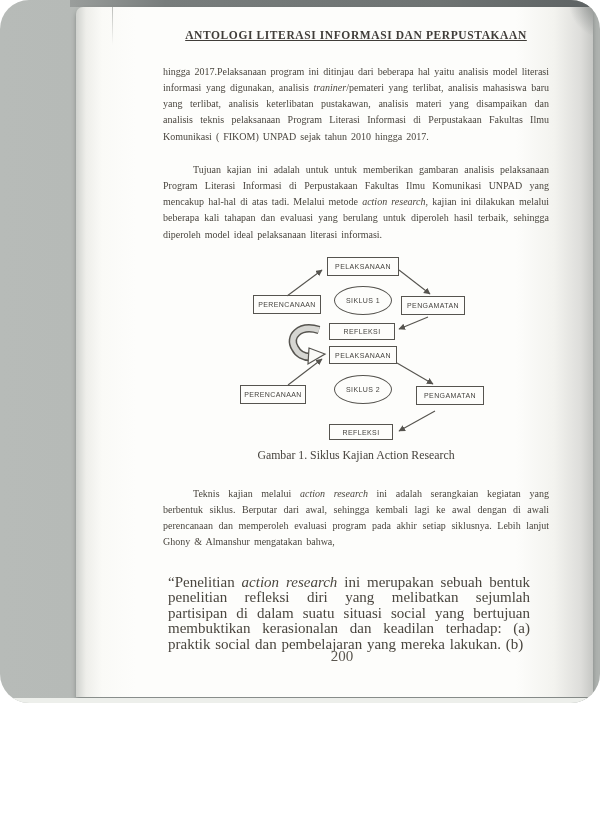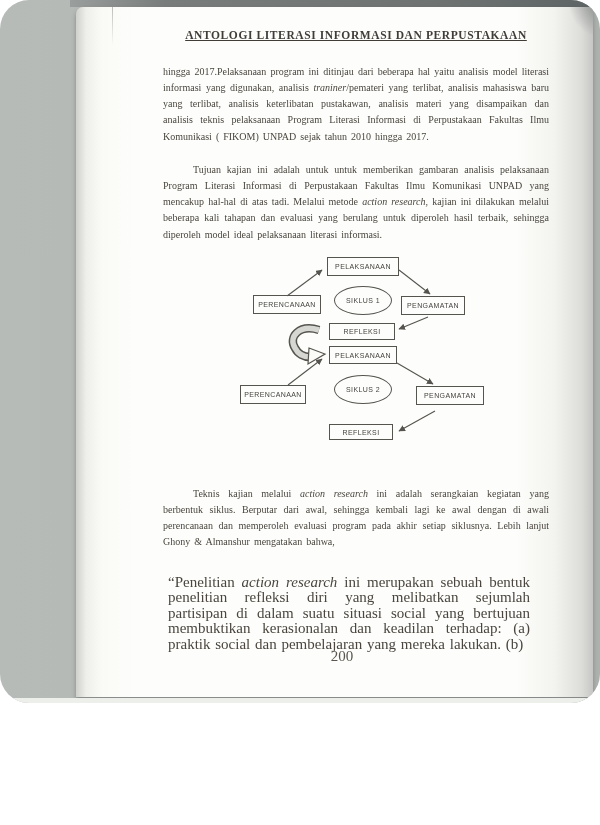--- a/index.html
+++ b/index.html
@@ -116,20 +116,21 @@
       <div class="dbox" style="left:253px;top:316px;width:64px;height:15px;">REFLEKSI</div>
 
       <div class="dbox" style="left:253px;top:339px;width:66px;height:16px;">PELAKSANAAN</div>
       <div class="dellipse" style="left:258px;top:368px;width:56px;height:27px;">SIKLUS 2</div>
       <div class="dbox" style="left:164px;top:378px;width:64px;height:17px;">PERENCANAAN</div>
       <div class="dbox" style="left:340px;top:379px;width:66px;height:17px;">PENGAMATAN</div>
       <div class="dbox" style="left:253px;top:417px;width:62px;height:14px;">REFLEKSI</div>
     </div>
 
     <div class="caption">
+      <div>Gambar 1. Siklus Kajian Action Research</div>
     </div>
 
     <div class="para indent" style="top:479px;"><span>Teknis kajian melalui </span><span class="ital">action research</span><span> ini adalah serangkaian kegiatan yang berbentuk siklus.  Berputar dari awal, sehingga kembali lagi ke awal dengan di awali perencanaan dan memperoleh evaluasi program pada akhir setiap siklusnya. Lebih lanjut Ghony &amp; Almanshur mengatakan bahwa,</span></div>
 
     <div class="quote" style="top:568px;"><span>“Penelitian </span><span class="ital">action research</span><span> ini merupakan sebuah bentuk penelitian refleksi diri yang melibatkan sejumlah partisipan di dalam suatu situasi social yang bertujuan membuktikan kerasionalan dan keadilan terhadap: (a) praktik social dan pembelajaran yang mereka lakukan. (b)</span></div>
 
     <div class="pagenum">200</div>
   </div>
 
   <div class="bottom-strip"></div>

